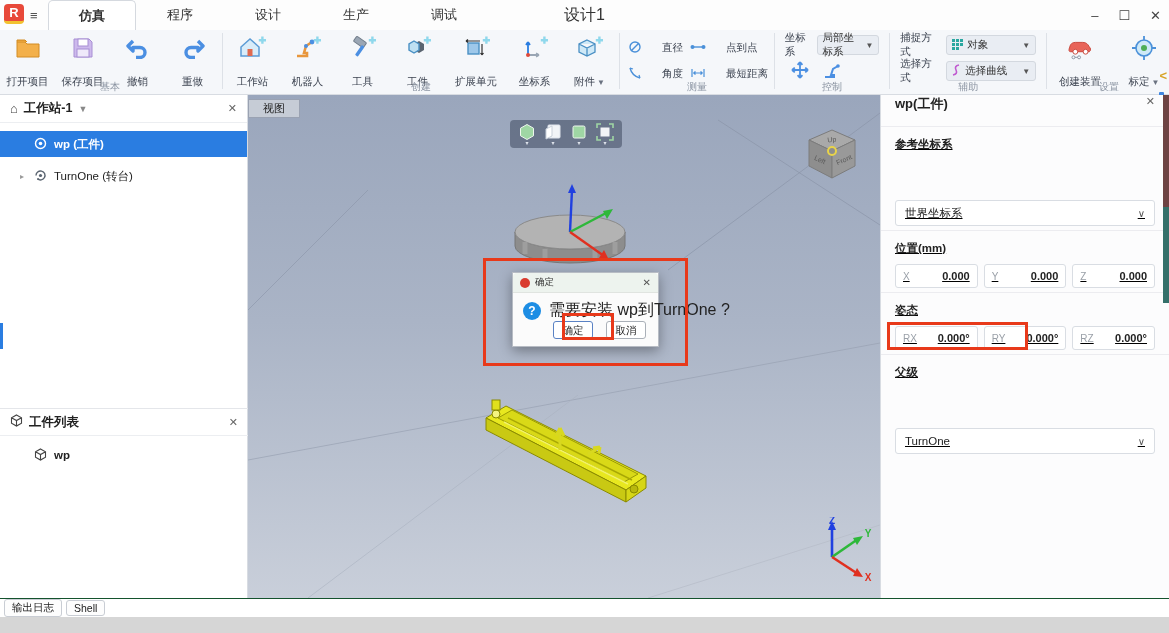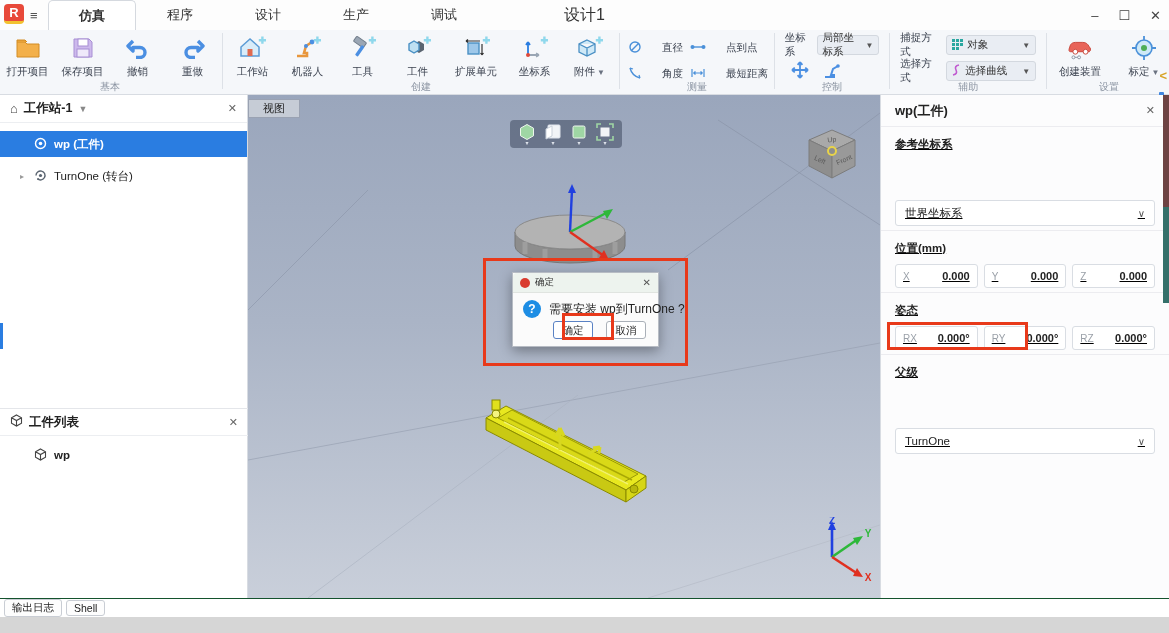--- a/index.html
+++ b/index.html
@@ -32,21 +32,21 @@
     background:#f5f7fa; border-bottom:1px solid #d8dce2; display:flex; }
   .rgroup { position:relative; height:65px; padding-top:2px; }
   .rgroup .glabel { position:absolute; bottom:1px; left:0; right:0;
     text-align:center; font-size:10px; color:#8a93a1; }
   .rdivider { width:1px; height:56px; background:#dde1e7; margin:3px 2px 0 2px; }
   .rbtns { display:flex; }
   .rbtn { width:55px; display:flex; flex-direction:column; align-items:center;
     padding-top:2px; cursor:default; }
   .rbtn .ric { width:28px; height:28px; display:flex; align-items:center;
     justify-content:center; }
-  .rbtn .rlabel { font-size:10.5px; color:#3c4350; margin-top:3px;
+  .rbtn .rlabel { font-size:10.5px; color:#3c4350; margin-top:13px;
     white-space:nowrap; }
   .caret { font-size:8px; color:#6a7280; margin-left:2px; }
   .small-grid { display:grid; grid-template-columns:62px 78px;
     grid-template-rows:26px 26px; padding:3px 6px 0 6px; }
   .sm-item { display:flex; align-items:center; gap:20px; font-size:10.5px;
     color:#3c4350; }
   .ctl-row { display:flex; align-items:center; gap:5px; height:26px;
     padding:0 8px; font-size:10.5px; color:#3c4350; }
   .rsel { background:#e9edf3; border:1px solid #d3d8df; border-radius:3px;
     height:20px; display:flex; align-items:center; gap:4px; padding:0 5px;
@@ -98,36 +98,36 @@
     display:flex; align-items:center; gap:5px; padding:0 7px;
     border-bottom:1px solid #e0e4e0; }
   .dlg-ico { width:10px; height:10px; background:#d93b2e; border-radius:50%;
     flex:0 0 auto; }
   .dlg-title-text { font-size:9.5px; color:#333; }
   .dlg-close { margin-left:auto; font-size:10px; color:#555; }
   .dlg-body { display:flex; align-items:center; gap:8px; padding:7px 8px 0 10px; }
   .q-ico { width:18px; height:18px; background:#1d8de4; border-radius:50%;
     color:#fff; font-size:12px; font-weight:bold; text-align:center;
     line-height:18px; flex:0 0 auto; }
-  .dlg-msg { font-size:12px; color:#222; white-space:nowrap; }
+  .dlg-msg { font-size:16px; color:#222; white-space:nowrap; }
   .dlg-btns { position:absolute; left:0; right:0; bottom:7px; display:flex;
     justify-content:flex-end; gap:13px; padding-right:12px; }
   .dlg-btn { width:40px; height:18px; background:#fff; border:1px solid #aab0b8;
     border-radius:3px; font-size:10.5px; color:#222; text-align:center;
     line-height:16px; }
   .dlg-btn.primary { border-color:#5a82c4; }
 
   
   .red-rect { position:absolute; border:3px solid #e8391a; background:transparent;
     pointer-events:none; }
 
   
   .right-panel { position:absolute; left:880px; top:95px; width:289px;
     height:503px; background:#fcfcfd; border-left:1px solid #d8dce2; }
-  .rp-head { height:32px; display:flex; align-items:center; padding:0 14px;
+  .rp-head { height:32px; display:flex; align-items:flex-start; padding:0 14px;
     border-bottom:1px solid #ececf0; }
   .rp-title { font-size:13px; font-weight:bold; color:#222; }
   .rp-close { margin-left:auto; font-size:11px; color:#666; }
   .rp-section { padding:10px 14px 4px 14px; border-bottom:1px solid #ececf0;text-decoration:underline; }
   .rp-label { font-size:11.5px; font-weight:bold; color:#222;
     margin-bottom:8px; }
   .rp-select { height:26px; background:#fff; border:1px solid #d9dde3;
     border-radius:3px; display:flex; align-items:center; padding:0 9px;
     font-size:11.5px; color:#222;margin-top:48px; }
   .rp-select .sel-caret { margin-left:auto; font-size:10px; color:#555; }

